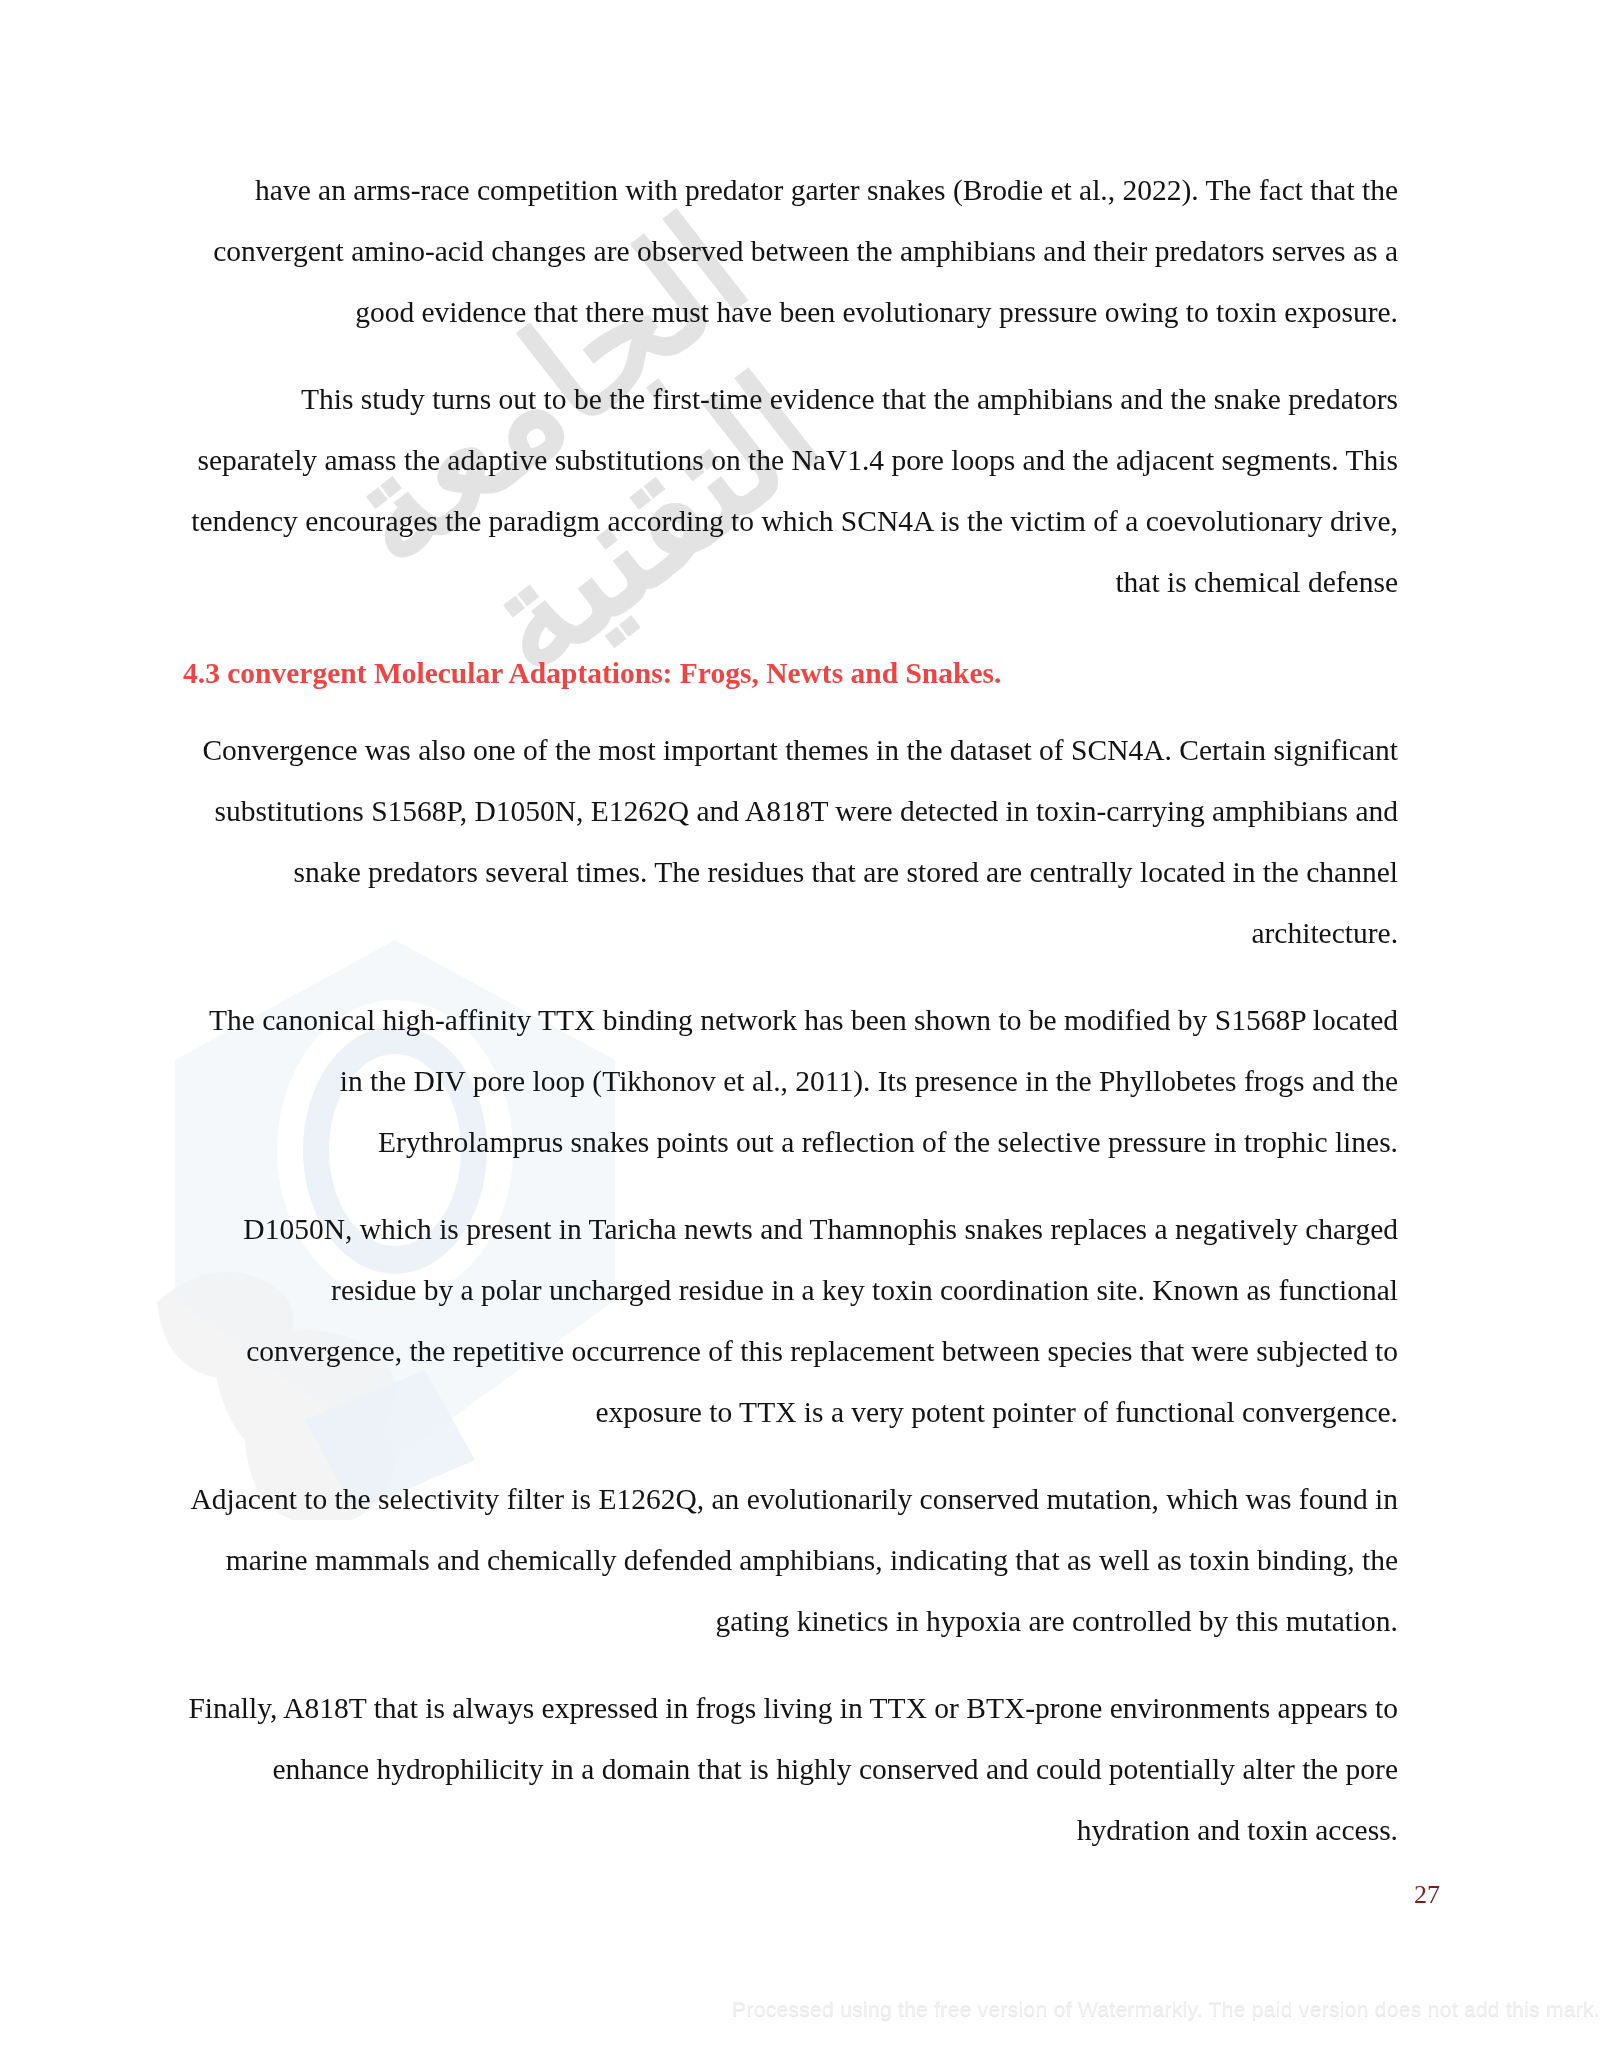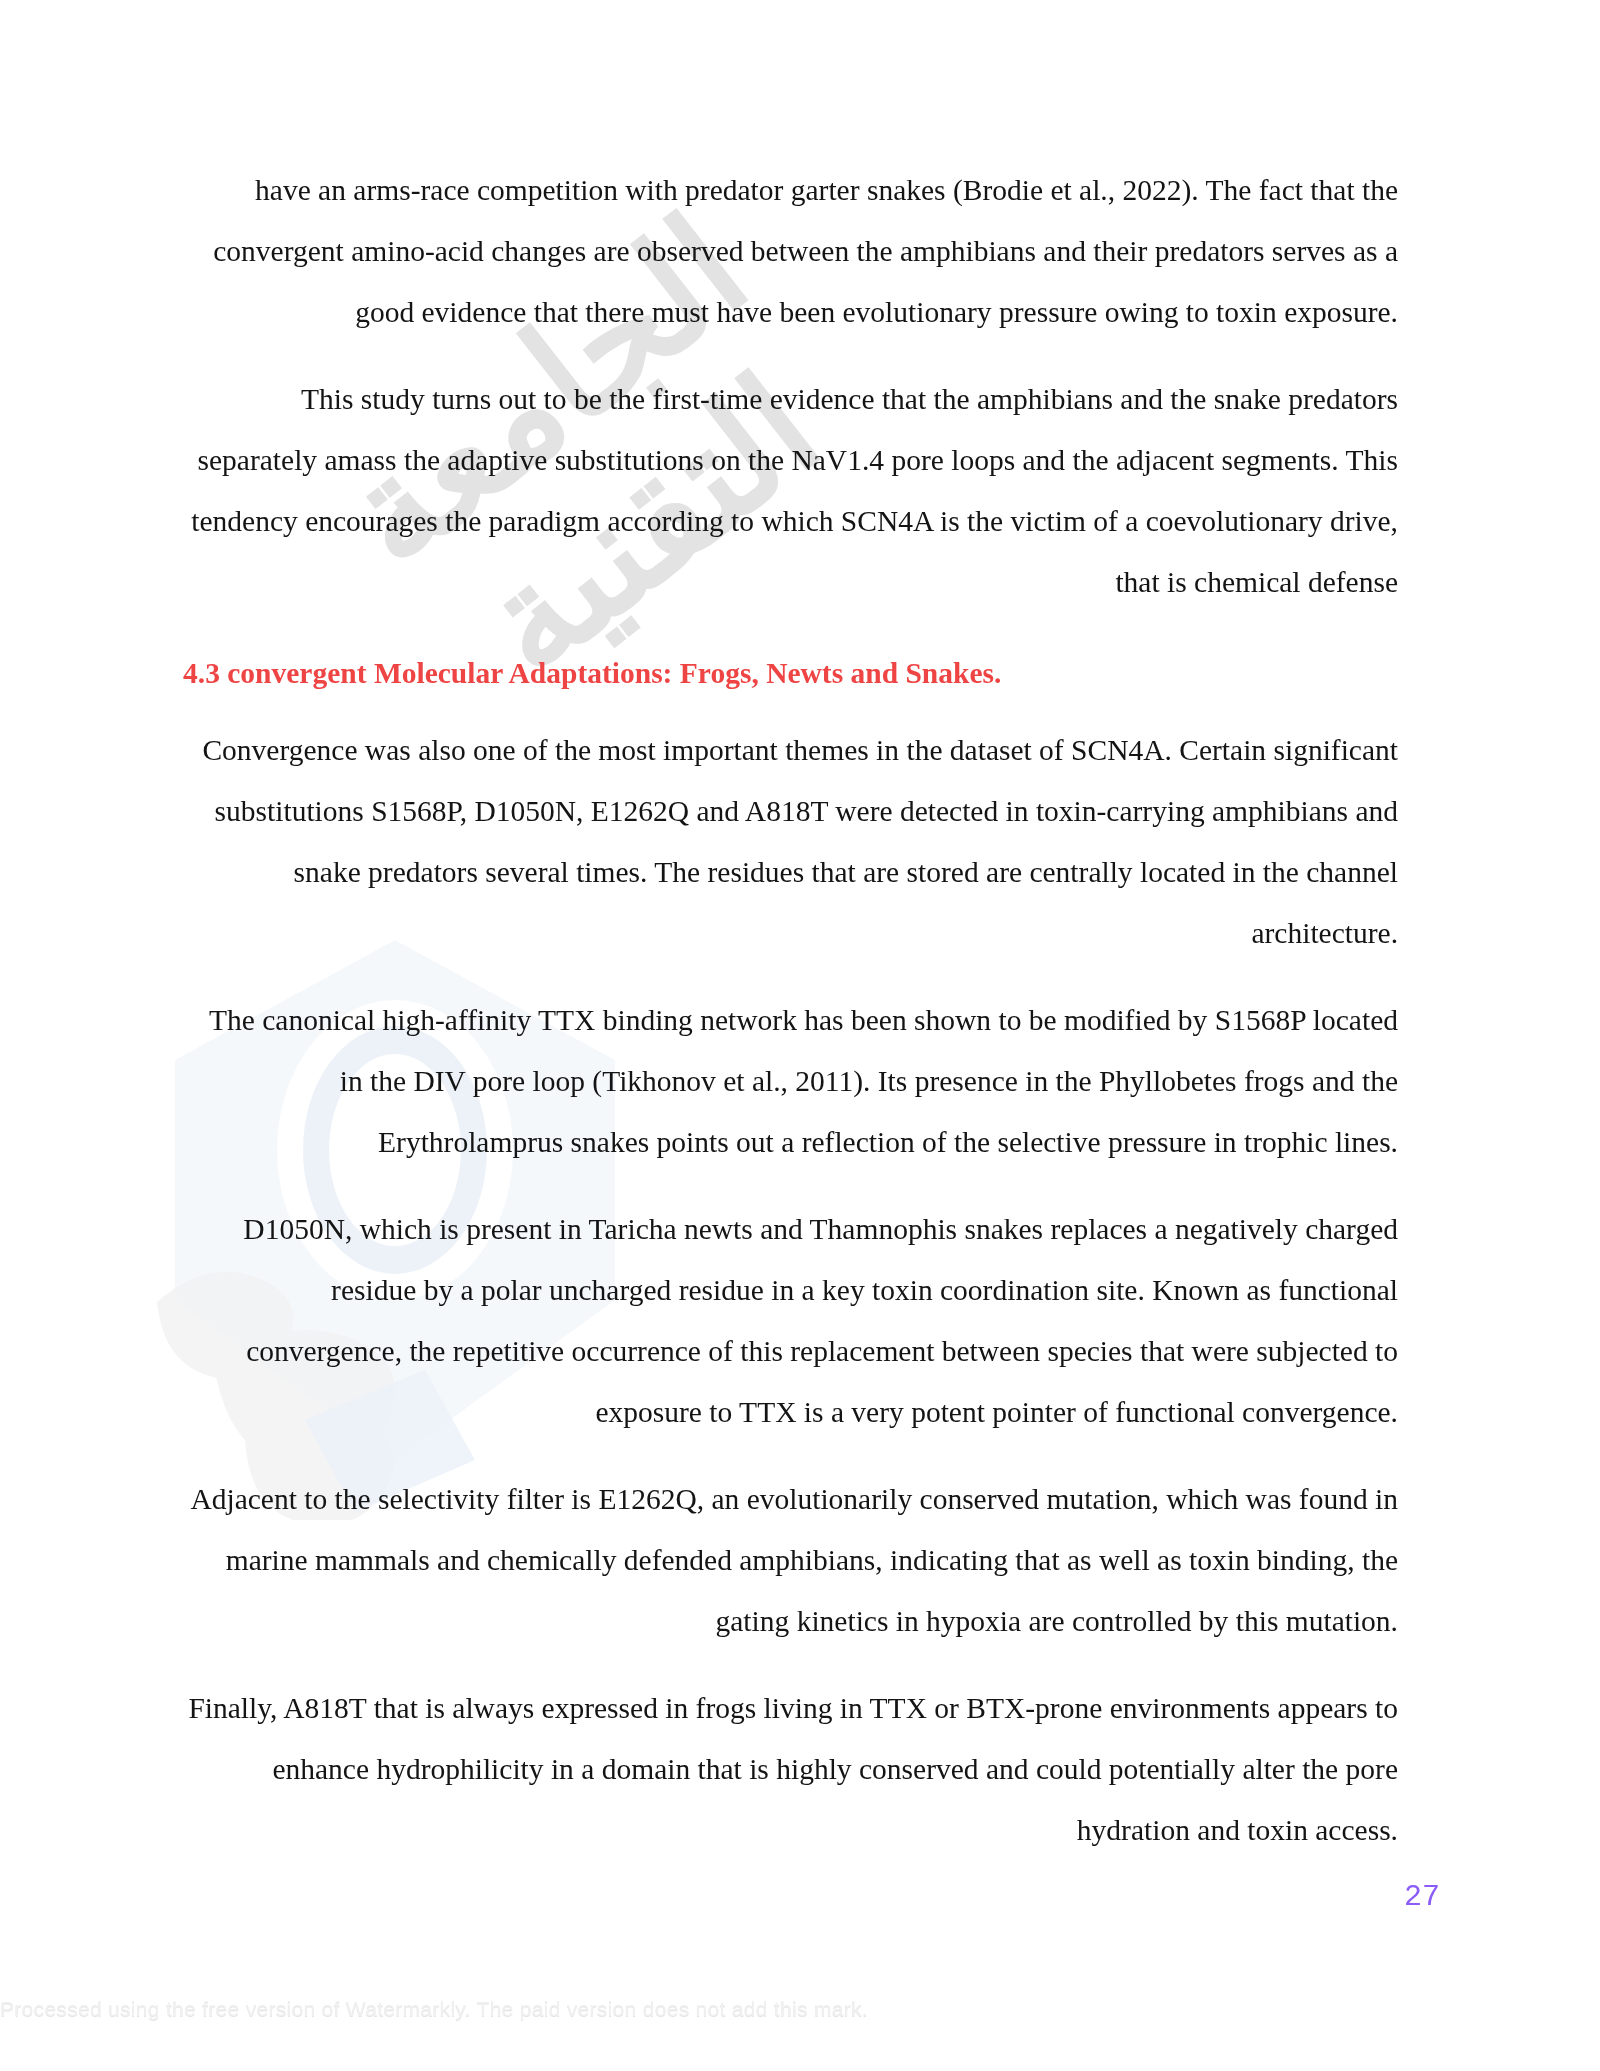--- a/index.html
+++ b/index.html
@@ -74,31 +74,31 @@
     margin: 30px 0 16px 0;
     font-size: 29.5px;
     line-height: 61px;
     font-weight: bold;
     color: #ef4444;
   }
   .page-number {
     position: absolute;
     right: 160px;
     top: 1880px;
-    font-family: Liberation Mono, monospace;
-    font-size: 30px;
-    color: #8b5cf6;
+    font-family: Liberation Serif, serif;
+    font-size: 26px;
+    color: #7f1d1d;
     z-index: 2;
   }
   .footer-mark {
     position: absolute;
     left: 0;
     right: 0;
     top: 1997px;
-    text-align: left;
+    text-align: right;
     font-family: "Liberation Sans", "DejaVu Sans", sans-serif;
     font-size: 21px;
     letter-spacing: 0.3px;
     color: #f0f0f0;
     text-shadow: 0 1px 0 #e4e4e4;
     z-index: 3;
   }
 </style>
 </head>
 <body>

